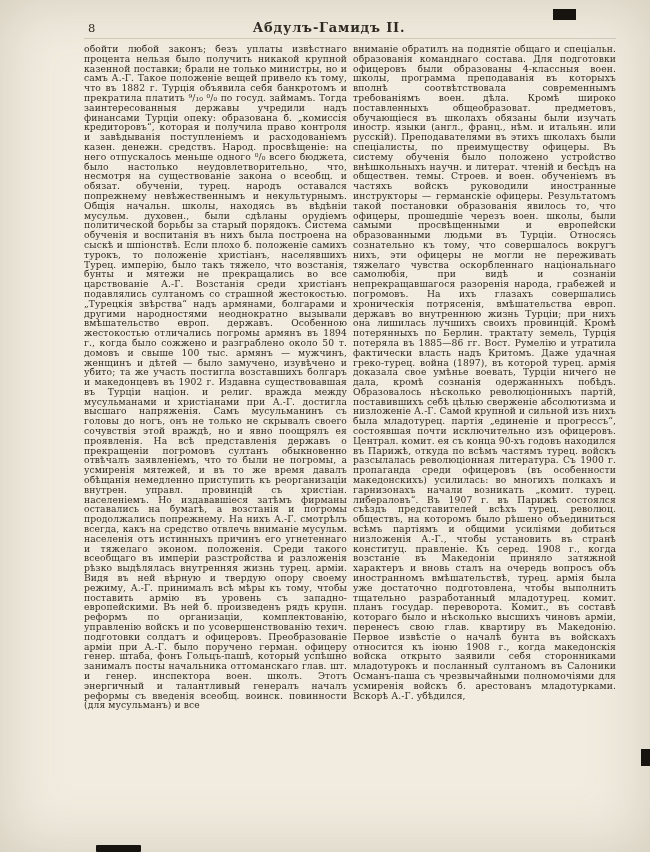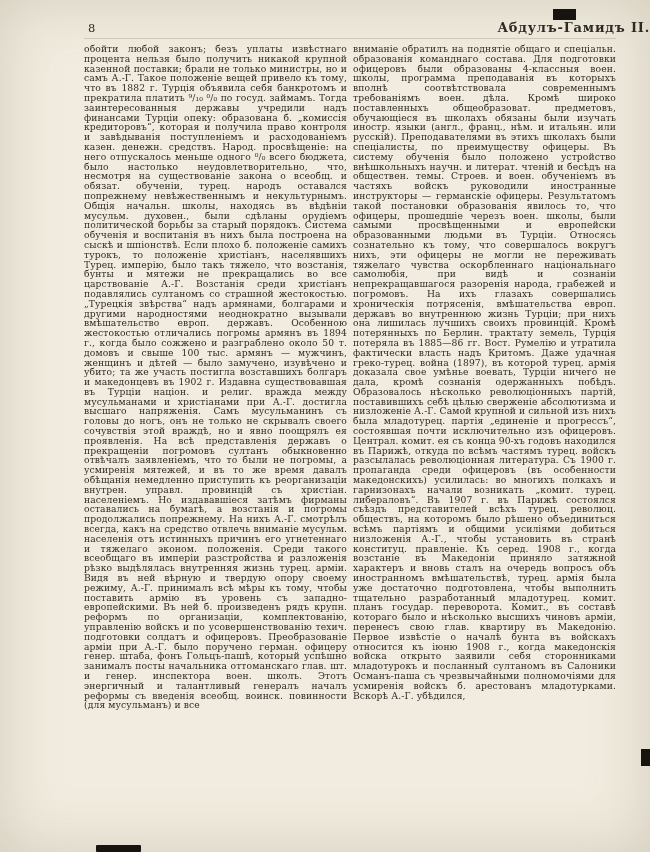--- a/index.html
+++ b/index.html
@@ -22,21 +22,21 @@
     position: absolute;
     left: 88px;
     top: 21px;
     font-size: 11.5px;
   }
   .running-title {
     position: absolute;
     left: 0;
     right: 0;
     top: 20px;
-    text-align: right;
+    text-align: center;
     font-weight: 700;
     font-size: 13px;
     letter-spacing: 0.8px;
     padding-left: 8px;
   }
   .header-rule {
     position: absolute;
     left: 84px;
     top: 38px;
     width: 532px;

